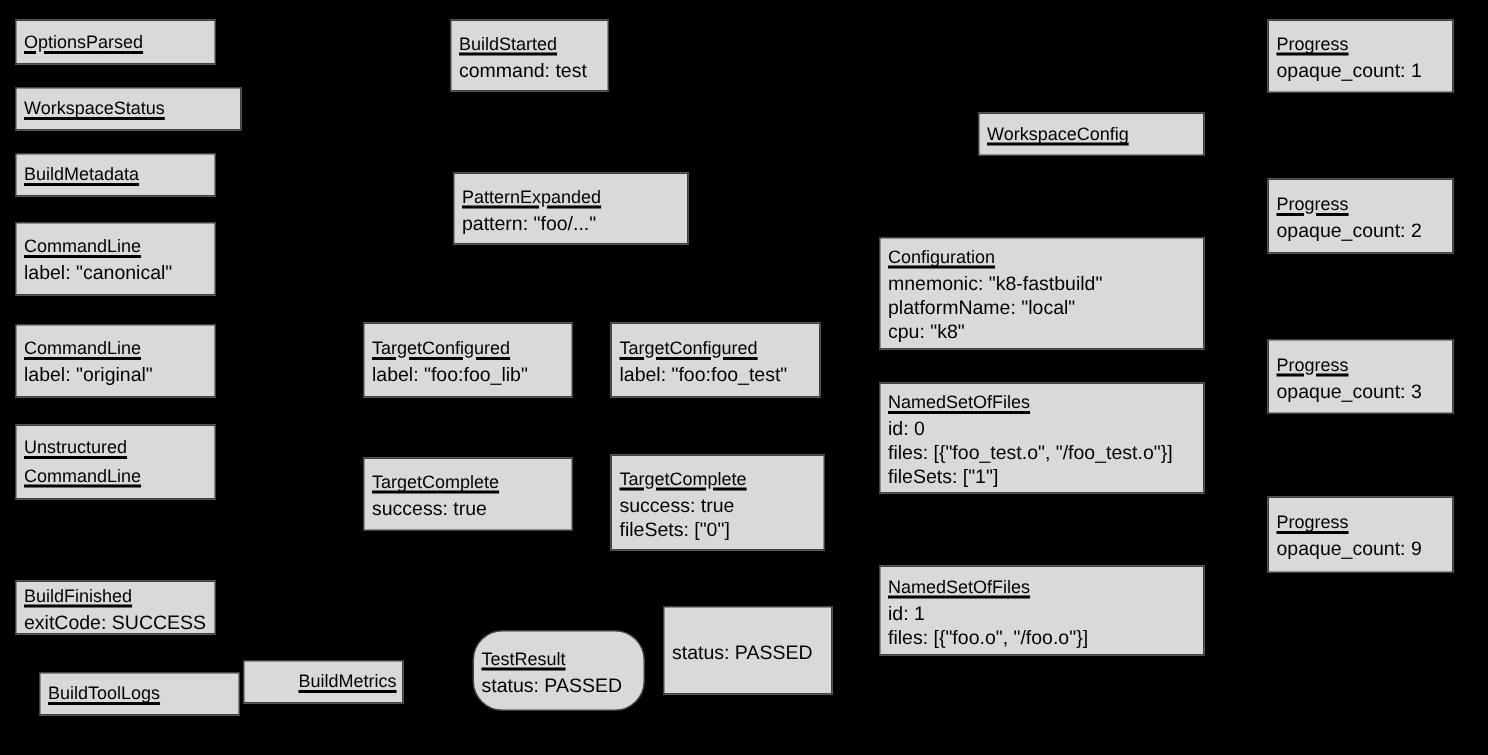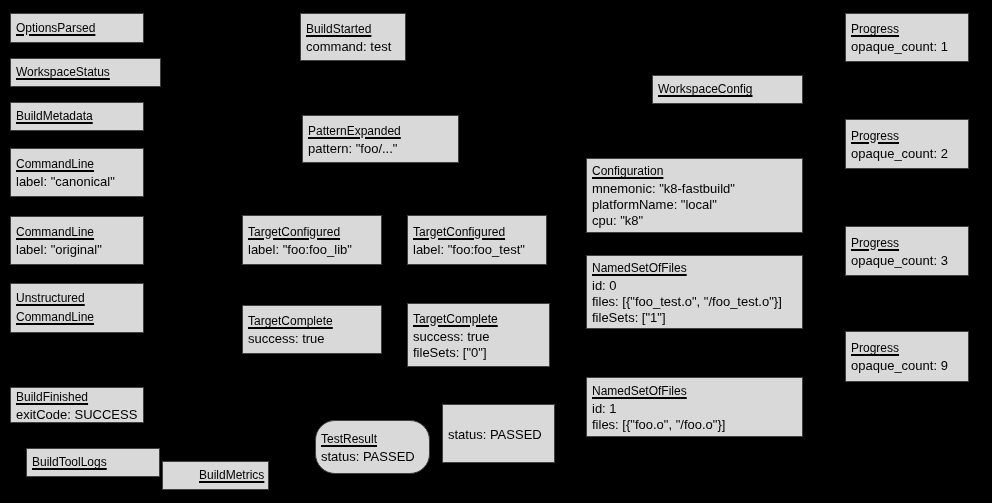--- a/index.html
+++ b/index.html
@@ -67,21 +67,21 @@
       <div class="node-title">Unstructured</div>
       <div class="node-title">CommandLine</div>
     </div>
     <div class="node" style="left: 10px; top: 353px; width: 134px; height: 36px; margin-top: 34px;">
       <div class="node-title">BuildFinished</div>
       <div class="node-line">exitCode: SUCCESS</div>
     </div>
     <div class="node" style="left: 26px; top: 448px; width: 134px; height: 29px;">
       <div class="node-title">BuildToolLogs</div>
     </div>
-    <div class="node" style="left: 162px; top: 461px; width: 107px; height: 29px; padding-left: 36px;">
+    <div class="node" style="left: 162px; top: 440px; width: 107px; height: 29px; padding-left: 36px;">
       <div class="node-title">BuildMetrics</div>
     </div>
     <div class="node" style="left: 300px; top: 13px; width: 106px; height: 48px;">
       <div class="node-title">BuildStarted</div>
       <div class="node-line">command: test</div>
     </div>
     <div class="node" style="left: 302px; top: 115px; width: 157px; height: 48px;">
       <div class="node-title">PatternExpanded</div>
       <div class="node-line">pattern: "foo/..."</div>
     </div>

